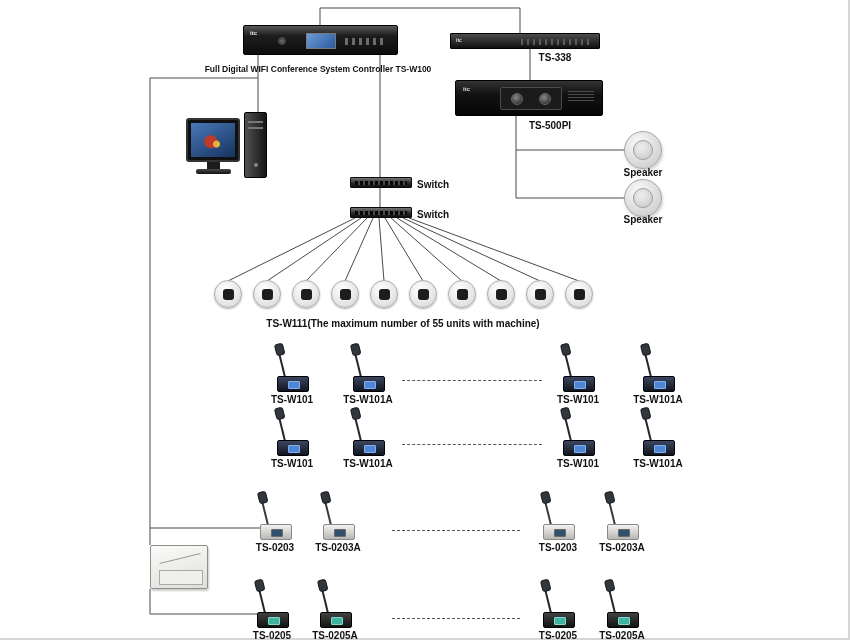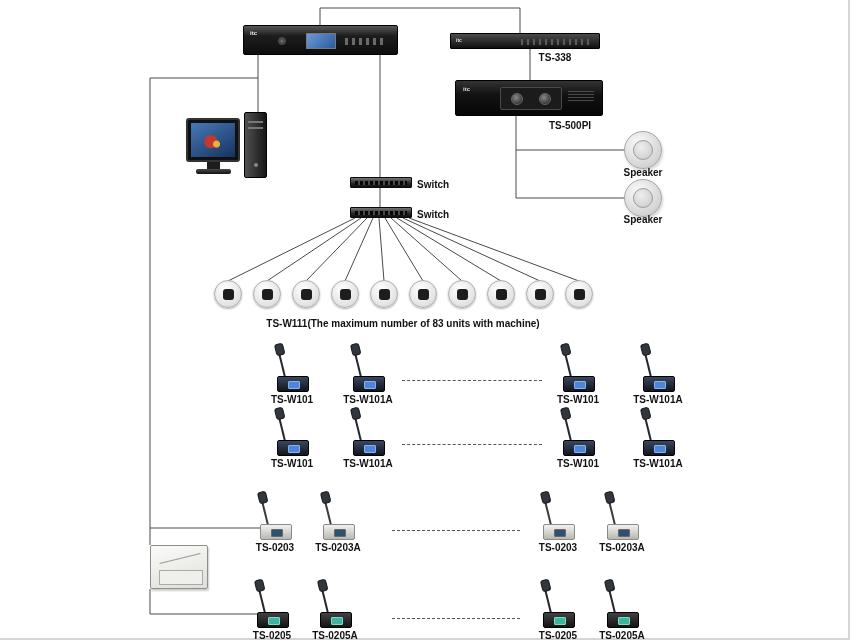--- a/index.html
+++ b/index.html
@@ -142,36 +142,37 @@
       <polyline points="150,589 150,614 257,614"></polyline>
     </g>
   </svg>
 
   <div class="rack2u">
     <span class="logo">itc</span>
     <div class="knob"></div>
     <div class="screen"></div>
     <div class="btns"></div>
   </div>
+  <div class="label center" style="left:318px; top:64px; font-size:8.5px;">Full Digital WIFI Conference System Controller TS-W100</div>
 
   <div class="rack1u">
     <span class="logo">itc</span>
     <div class="vents"></div>
   </div>
   <div class="label center" style="left:555px; top:52px;">TS-338</div>
 
   <div class="amp">
     <span class="logo">itc</span>
     <div class="panel">
       <div class="dial d1"></div>
       <div class="dial d2"></div>
     </div>
     <div class="tag"></div>
   </div>
-  <div class="label center" style="left:550px; top:120px;margin-left:20px;">TS-500PI</div>
+  <div class="label center" style="left:550px; top:120px;">TS-500PI</div>
 
   <div class="speaker" style="left:624px; top:131px;"></div>
   <div class="label center" style="left:643px; top:167px;">Speaker</div>
   <div class="speaker" style="left:624px; top:179px;"></div>
   <div class="label center" style="left:643px; top:214px;">Speaker</div>
 
   <div class="monitor">
     <div class="mscr"></div>
   </div>
   <div class="monstand"></div>
@@ -186,21 +187,21 @@
   <div class="wunit" style="left:214px;"></div>
   <div class="wunit" style="left:253px;"></div>
   <div class="wunit" style="left:292px;"></div>
   <div class="wunit" style="left:331px;"></div>
   <div class="wunit" style="left:370px;"></div>
   <div class="wunit" style="left:409px;"></div>
   <div class="wunit" style="left:448px;"></div>
   <div class="wunit" style="left:487px;"></div>
   <div class="wunit" style="left:526px;"></div>
   <div class="wunit" style="left:565px;"></div>
-  <div class="label center" style="left:403px; top:318px;">TS-W111(The maximum number of 83 units with machine)</div>
+  <div class="label center" style="left:403px; top:318px;">TS-W111(The maximum number of 55 units with machine)</div>
 
   <div class="mic w101" style="left:257px; top:350px;">
     <div class="neck"></div>
     <div class="base">
         <div class="mscreen"></div>
       </div>
     <div class="mlabel">TS-W101</div>
   </div>
   <div class="mic w101" style="left:333px; top:350px;">
     <div class="neck"></div>

